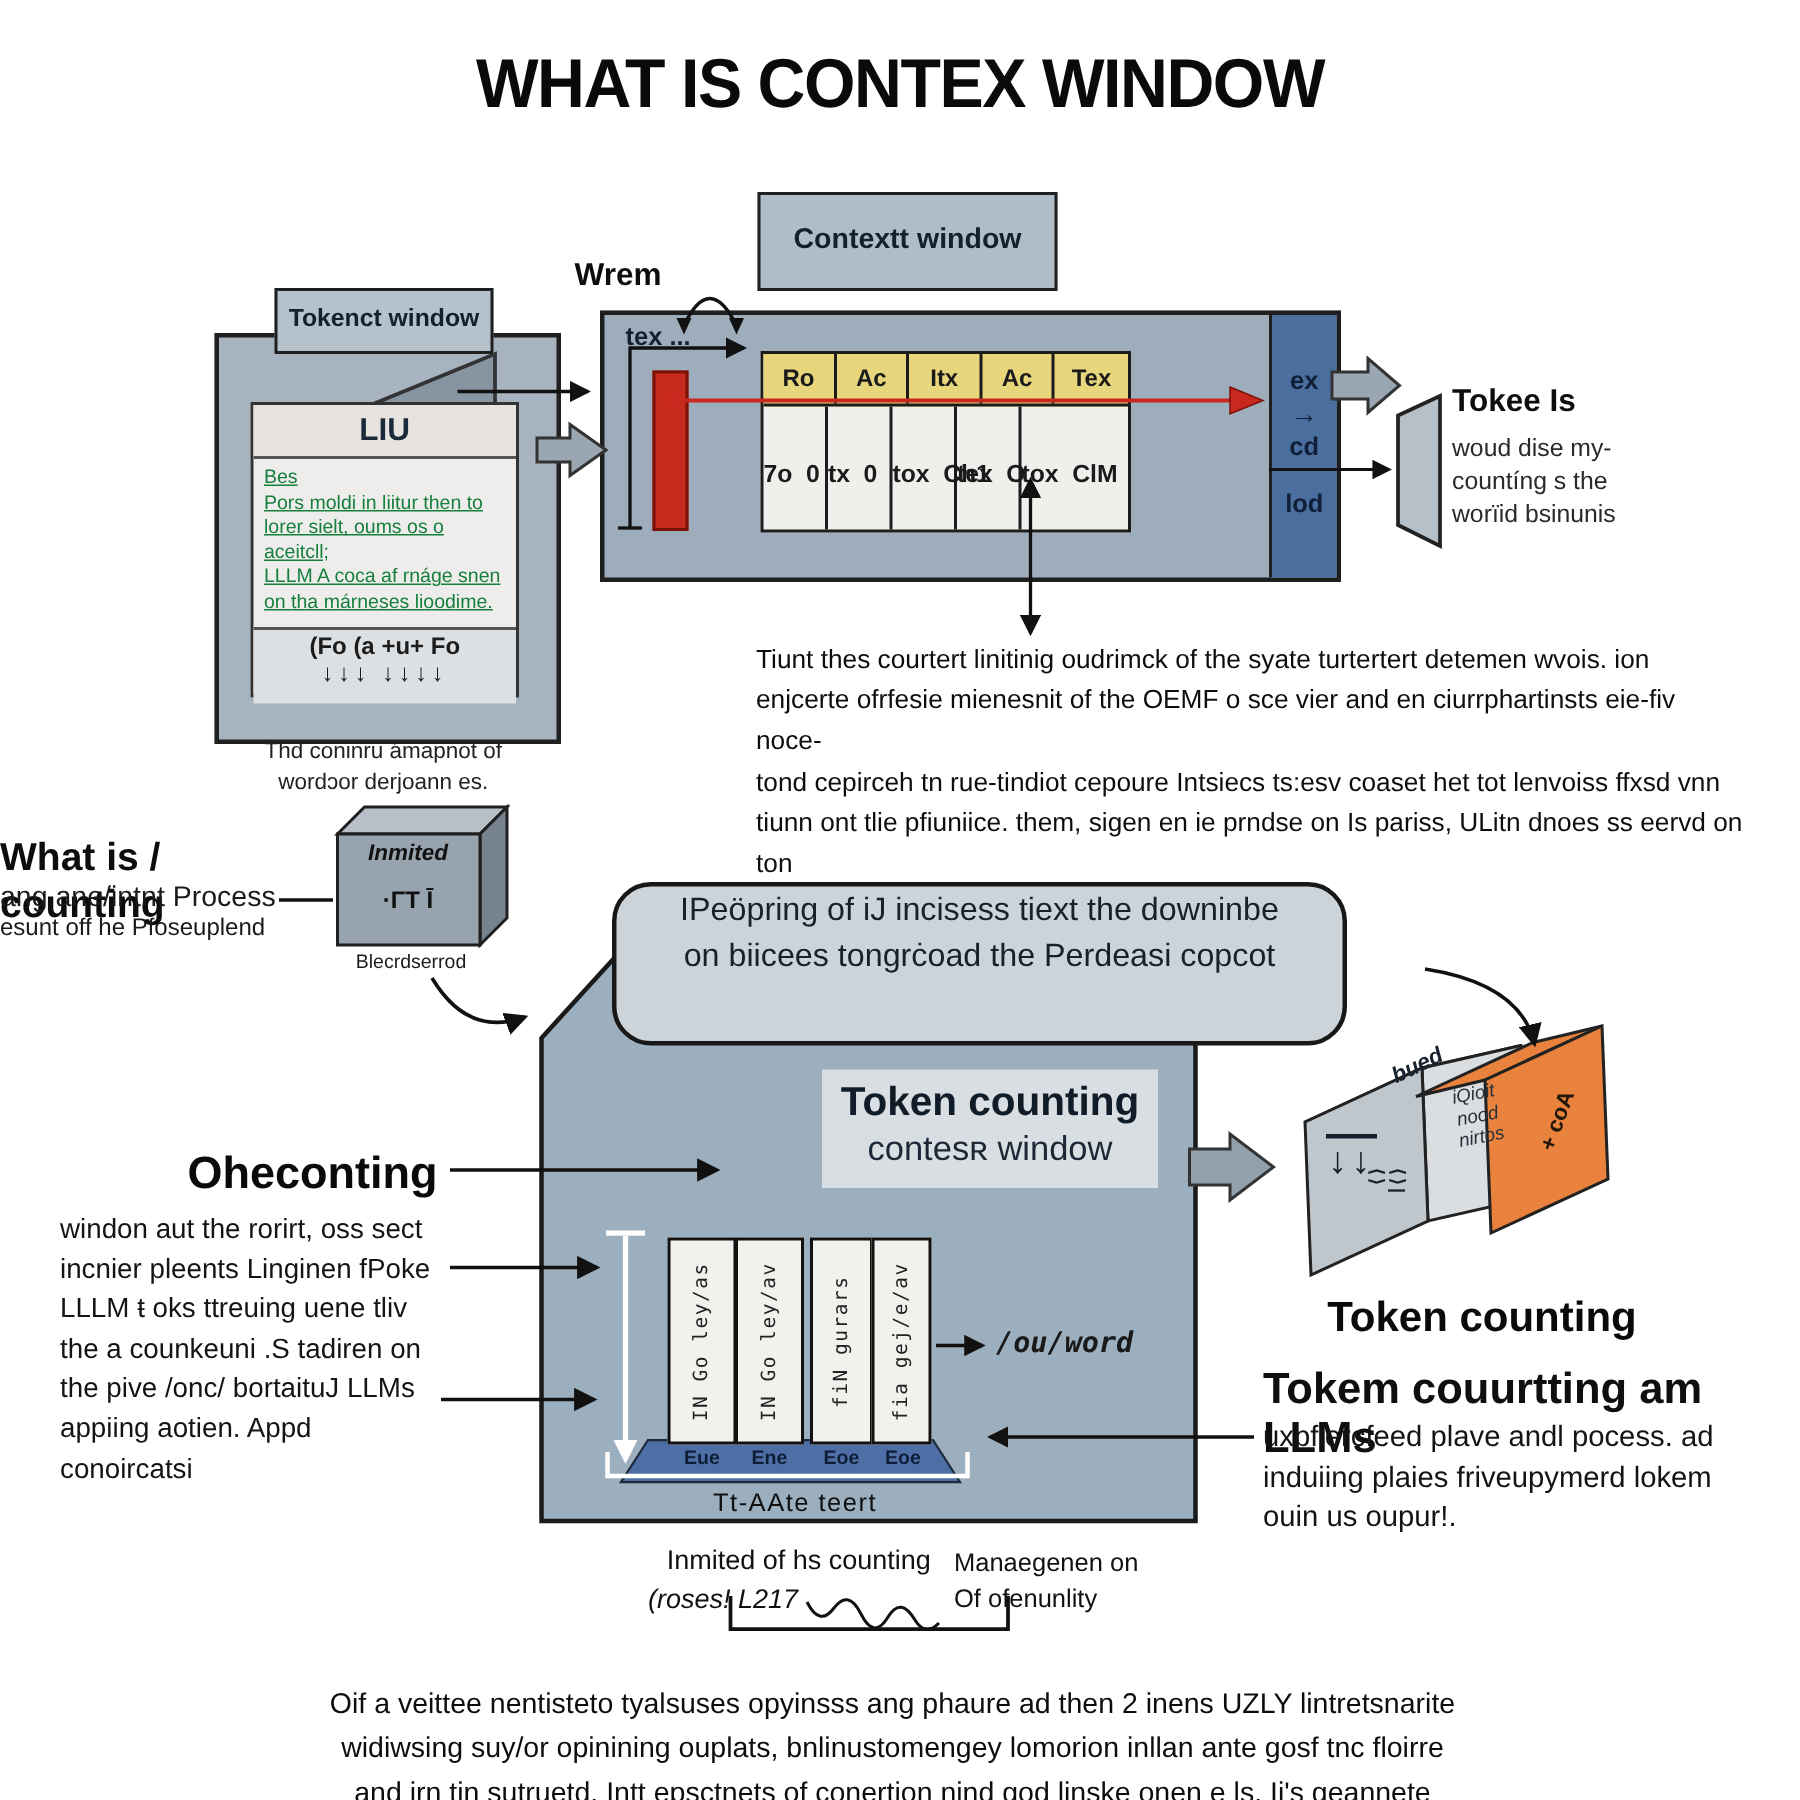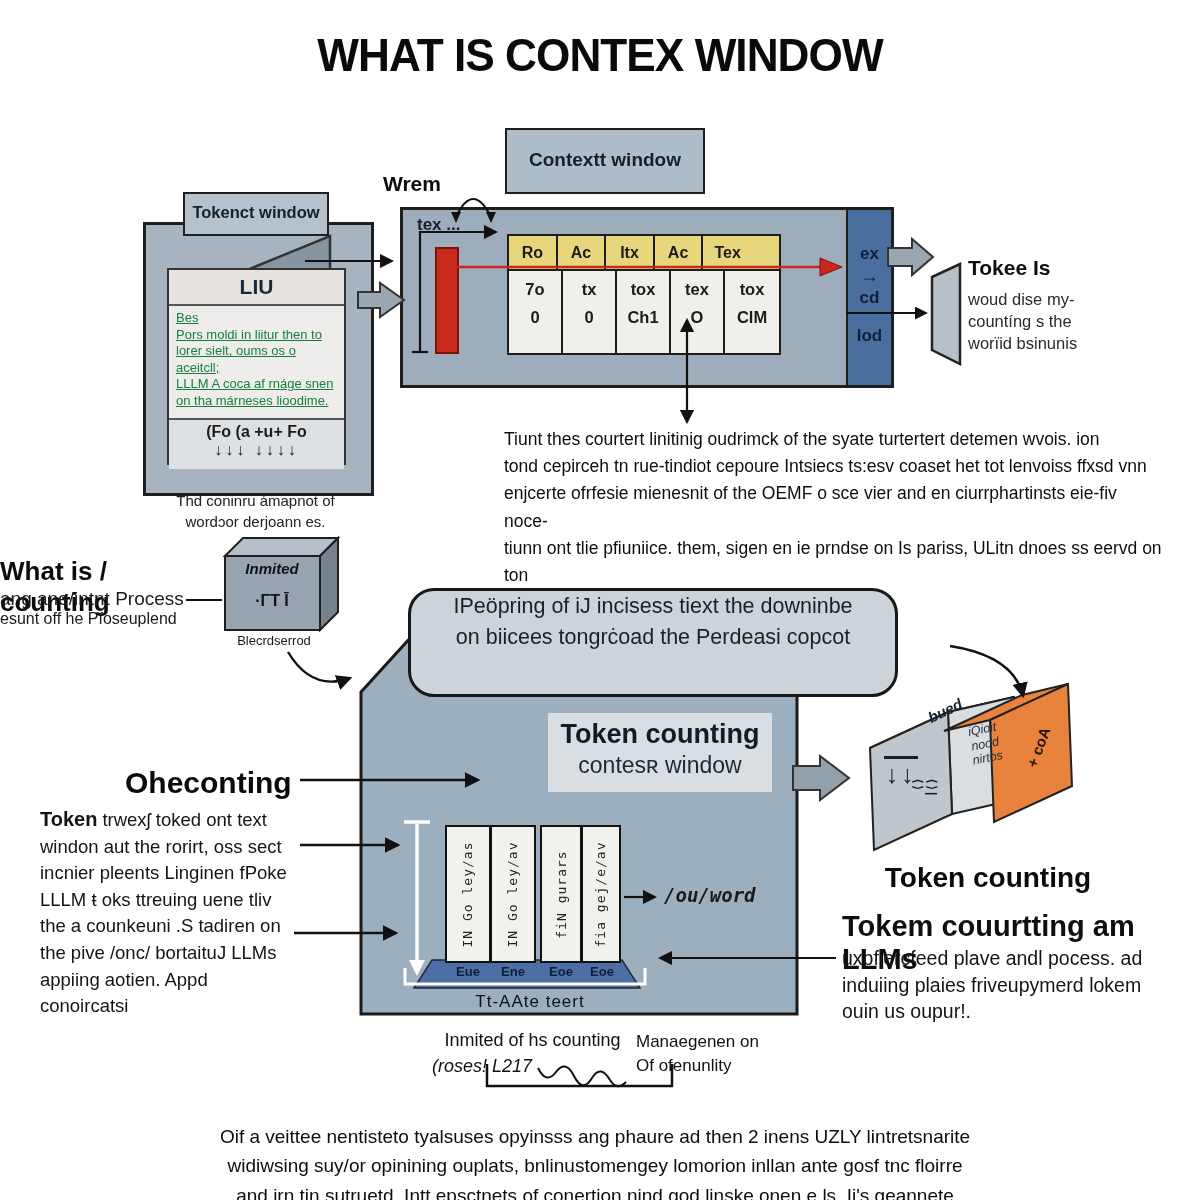--- a/index.html
+++ b/index.html
@@ -30,21 +30,21 @@
   .wrem{left:383px;top:172px;font-size:21px;font-weight:800;color:#0d0d0d;}
   .mainbox{left:400px;top:207px;width:488px;height:175px;background:#9dadbc;border:3px solid #1f1f1f;box-sizing:content-box;}
   .tex{position:absolute;left:14px;top:5px;font-size:17px;font-weight:700;color:#15202e;}
   .redbar{position:absolute;left:32px;top:37px;width:20px;height:103px;background:#c92a1e;border:2px solid #7a1208;}
   .tbl{position:absolute;left:104px;top:24px;border:2.5px solid #1c1c1c;background:#f0efec;}
   .thead{display:flex;height:33px;background:#e7d67c;border-bottom:2px solid #1c1c1c;}
   .th{width:48.6px;border-right:2px solid #1c1c1c;display:flex;align-items:center;justify-content:center;
       font-weight:700;font-size:16px;color:#1b1b1b;box-sizing:border-box;text-align:right;}
   .th:last-child,.td:last-child{border-right:none;}
   .tbody{display:flex;height:82px;}
-  .td{width:54px;border-right:2px solid #1c1c1c;display:flex;flex-direction:column;align-items:center;
+  .td{width:43px;border-right:2px solid #1c1c1c;display:flex;align-items:center;
       padding-top:9px;gap:9px;font-size:16.5px;font-weight:600;color:#1b1b1b;box-sizing:border-box;}
   .bluecol{position:absolute;left:443px;top:0;width:45px;height:175px;background:#4a6f9e;
            border-left:2.5px solid #1f1f1f;box-sizing:border-box;}
   .bluecol div{position:absolute;width:100%;text-align:center;font-weight:700;color:#101f38;}
 
   .tokee-h{left:968px;top:256px;font-size:21px;font-weight:800;color:#0d0d0d;}
   .tokee-l{left:968px;top:288px;font-size:16.5px;line-height:22px;color:#2a2a2a;}
 
   .para-top{left:504px;top:426px;width:660px;font-size:17.5px;line-height:27.2px;color:#0d0d0d;}
 
@@ -188,22 +188,22 @@
 
 <div class="abs tokee-h">Tokee Is</div>
 <div class="abs tokee-l">
   <div>woud dise my-</div>
   <div>countíng s the</div>
   <div>worïid bsinunis</div>
 </div>
 
 <div class="abs para-top">
   <div>Tiunt thes courtert linitinig oudrimck of the syate turtertert detemen wvois. ion</div>
+  <div>enjcerte ofrfesie mienesnit of the OEMF o sce vier and en ciurrphartinsts eie-fiv noce-</div>
   <div>tond cepirceh tn rue-tindiot cepoure Intsiecs ts:esv coaset het tot lenvoiss ffxsd vnn</div>
-  <div>enjcerte ofrfesie mienesnit of the OEMF o sce vier and en ciurrphartinsts eie-fiv noce-</div>
   <div>tiunn ont tlie pfiuniice. them, sigen en ie prndse on Is pariss, ULitn dnoes ss eervd on ton</div>
   <div>csnimsties, fontieration ack sennechencs.</div>
 </div>
 
 <div class="abs whatis-h">What is / counting</div>
 <div class="abs whatis-1">ang ane/intnt Process</div>
 <div class="abs whatis-2">esunt off he Pfoseuplend</div>
 <div class="abs bl-label">Inmited</div>
 <div class="abs bl-glyph">·ΓΤ  Ī</div>
 <div class="abs bl-cap">Blecrdserrod</div>
@@ -230,21 +230,20 @@
   </div>
 <div class="base-lbl" style="left:446px;width:44px;">Eue</div>
 <div class="base-lbl" style="left:491px;width:44px;">Ene</div>
 <div class="base-lbl" style="left:540px;width:42px;">Eoe</div>
 <div class="base-lbl" style="left:581px;width:42px;">Eoe</div>
 <div class="abs ttaate">Tt-AAte teert</div>
 <div class="abs ouword">/ou/word</div>
 
 <div class="abs ohe-h">Oheconting</div>
 <div class="abs ohe-p">
-  <div><b>Token</b><span>trwexʃ toked ont text</span></div>
   <div>windon aut the rorirt, oss sect</div>
   <div>incnier pleents Linginen fPoke</div>
   <div>LLLM ŧ oks ttreuing uene tliv</div>
   <div>the a counkeuni .S tadiren on</div>
   <div>the pive /onc/ bortaituJ LLMs</div>
   <div>appiing aotien. Appd conoircatsi</div>
 </div>
 
 <div class="abs b3d-top">bued</div>
 <div class="abs b3d-front">

